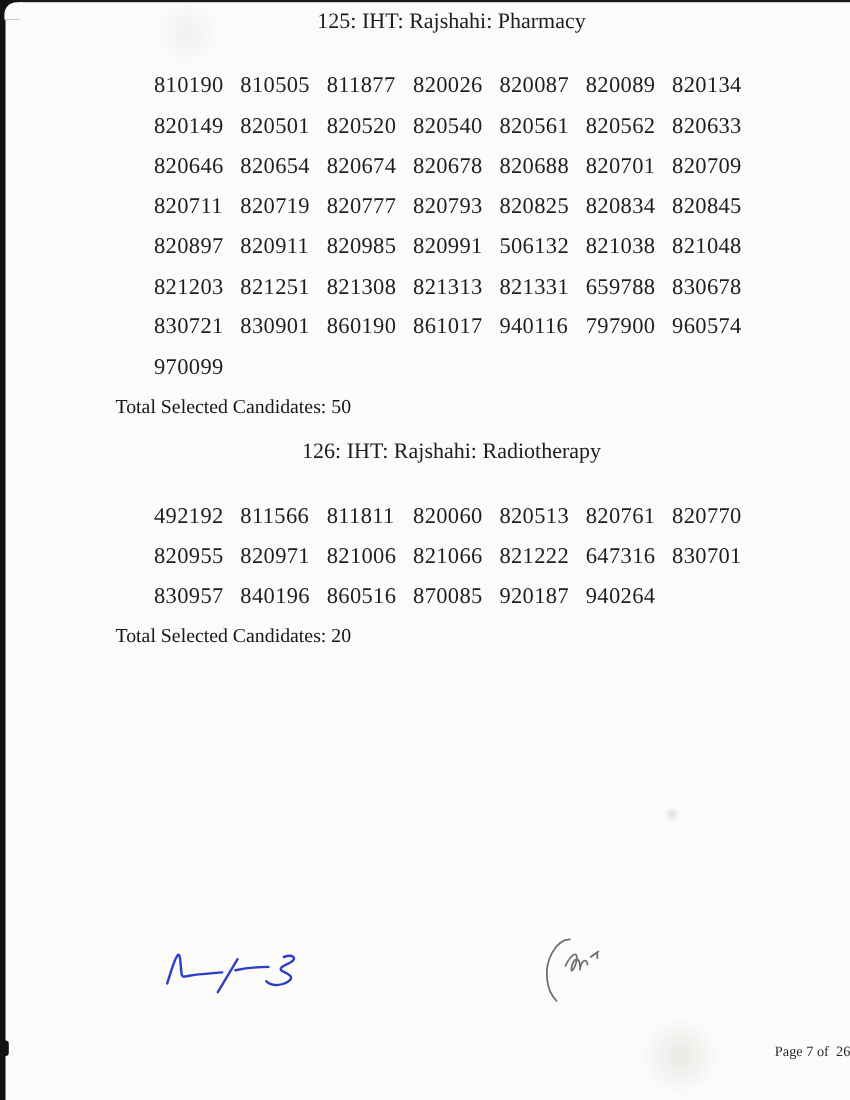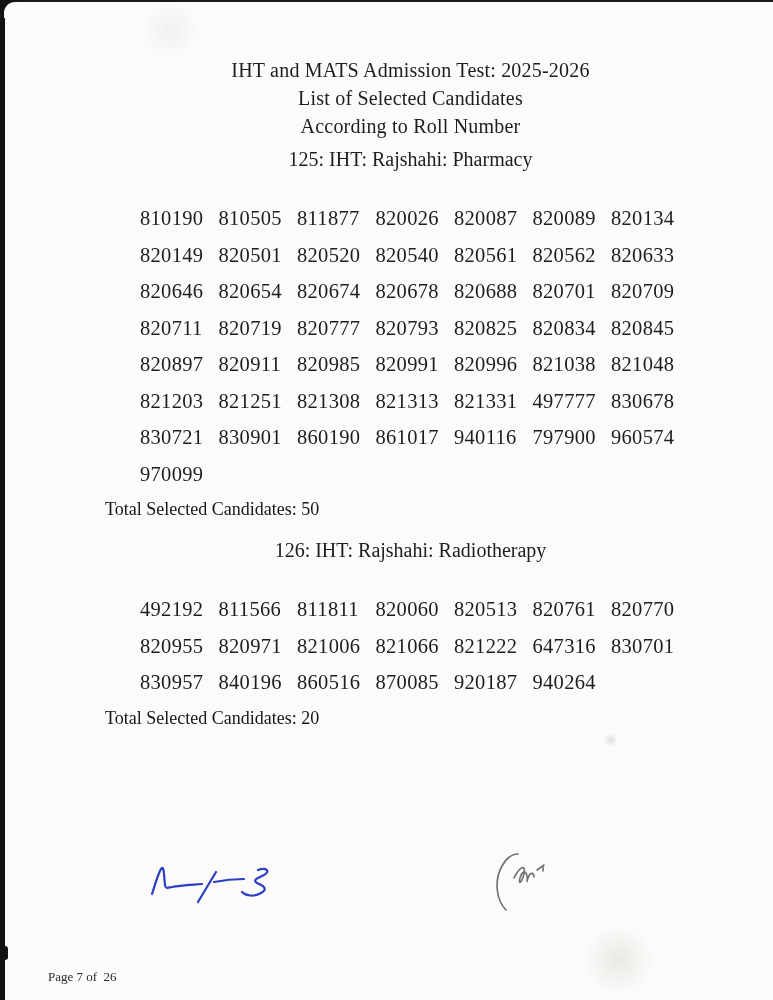--- a/index.html
+++ b/index.html
@@ -67,43 +67,38 @@
   .roll { white-space: nowrap; }
   .total-line {
     margin-left: 105px; margin-top: 15px;
     font-weight: normal; font-size: 18px; line-height: 20px;
     color: #161616;
   }
   .signature { position: absolute; }
   .sig-left  { left: 146px; top: 858px; }
   .sig-right { left: 490px; top: 848px; }
   .footer {
-    position: absolute; left: 0; right: 0; top: 969px;
+    position: absolute; left: 0; right: 0; top: 948px;
     padding-left: 48px;
-    text-align: left;
+    text-align: right;
     font-size: 13px; color: #2a2a2a;
     white-space: pre;
   }
 </style>
 </head>
 <body>
 
 <div class="page">
 
   <div class="edge-left"></div>
   <div class="edge-top"></div>
   <div class="corner-black"></div>
   <div class="corner-white"></div>
   <div class="edge-bump"></div>
 
-  <div class="titles">
-    <div class="title-line">IHT and MATS Admission Test: 2025-2026</div>
-    <div class="title-line">List of Selected Candidates</div>
-    <div class="title-line">According to Roll Number</div>
-  </div>
 
   <div class="section-heading heading-1">125: IHT: Rajshahi: Pharmacy</div>
   <div class="roll-grid">
       <span class="roll">810190</span>
       <span class="roll">810505</span>
       <span class="roll">811877</span>
       <span class="roll">820026</span>
       <span class="roll">820087</span>
       <span class="roll">820089</span>
       <span class="roll">820134</span>
@@ -125,29 +120,29 @@
       <span class="roll">820719</span>
       <span class="roll">820777</span>
       <span class="roll">820793</span>
       <span class="roll">820825</span>
       <span class="roll">820834</span>
       <span class="roll">820845</span>
       <span class="roll">820897</span>
       <span class="roll">820911</span>
       <span class="roll">820985</span>
       <span class="roll">820991</span>
-      <span class="roll">820996</span>
+      <span class="roll">506132</span>
       <span class="roll">821038</span>
       <span class="roll">821048</span>
       <span class="roll">821203</span>
       <span class="roll">821251</span>
       <span class="roll">821308</span>
       <span class="roll">821313</span>
       <span class="roll">821331</span>
-      <span class="roll">497777</span>
+      <span class="roll">659788</span>
       <span class="roll">830678</span>
       <span class="roll">830721</span>
       <span class="roll">830901</span>
       <span class="roll">860190</span>
       <span class="roll">861017</span>
       <span class="roll">940116</span>
       <span class="roll">797900</span>
       <span class="roll">960574</span>
       <span class="roll">970099</span>
     </div>

